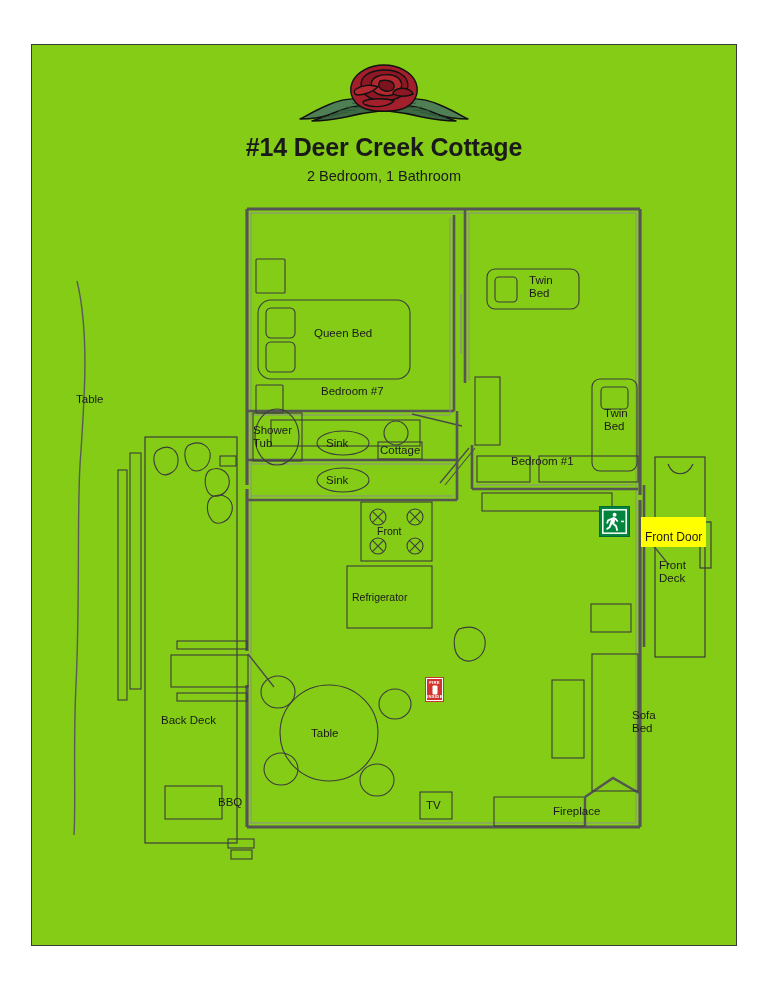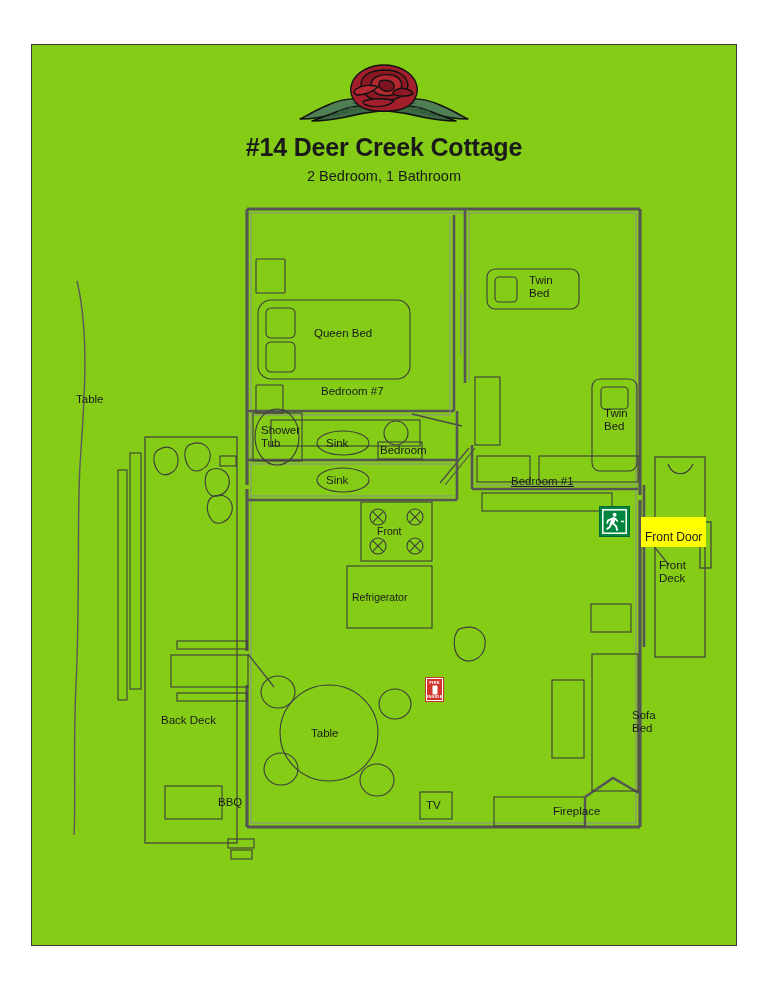--- a/index.html
+++ b/index.html
@@ -327,25 +327,25 @@
     </g>
   </svg>
 
   <div class="lbl" style="left:44px;  top:348px;">Table</div>
   <div class="lbl" style="left:282px; top:282px;">Queen Bed</div>
   <div class="lbl" style="left:289px; top:340px;">Bedroom #7</div>
   <div class="lbl" style="left:497px; top:229px;">Twin
 Bed</div>
   <div class="lbl" style="left:572px; top:362px;">Twin
 Bed</div>
-  <div class="lbl" style="left:479px; top:430px;text-decoration:underline;">Bedroom #1</div>
-  <div class="lbl" style="left:221px; top:379px;padding-left:8px;">Shower
+  <div class="lbl" style="left:479px; top:410px;">Bedroom #1</div>
+  <div class="lbl" style="left:221px; top:379px;">Shower
 Tub</div>
   <div class="lbl" style="left:294px; top:392px;">Sink</div>
-  <div class="lbl" style="left:348px; top:399px;">Bedroom</div>
+  <div class="lbl" style="left:348px; top:399px;">Cottage</div>
   <div class="lbl" style="left:294px; top:429px;">Sink</div>
   <div class="lbl sm" style="left:345px; top:480px;">Front</div>
   <div class="lbl sm" style="left:320px; top:546px;">Refrigerator</div>
   <div class="lbl" style="left:279px; top:682px;">Table</div>
   <div class="lbl" style="left:394px; top:754px;">TV</div>
   <div class="lbl" style="left:473px; top:760px;padding-left:48px;">Fireplace</div>
   <div class="lbl" style="left:568px; top:664px;margin-left:32px;">Sofa
 Bed</div>
   <div class="lbl" style="left:129px; top:669px;">Back Deck</div>
   <div class="lbl" style="left:145px; top:751px;padding-left:41px;">BBQ</div>

